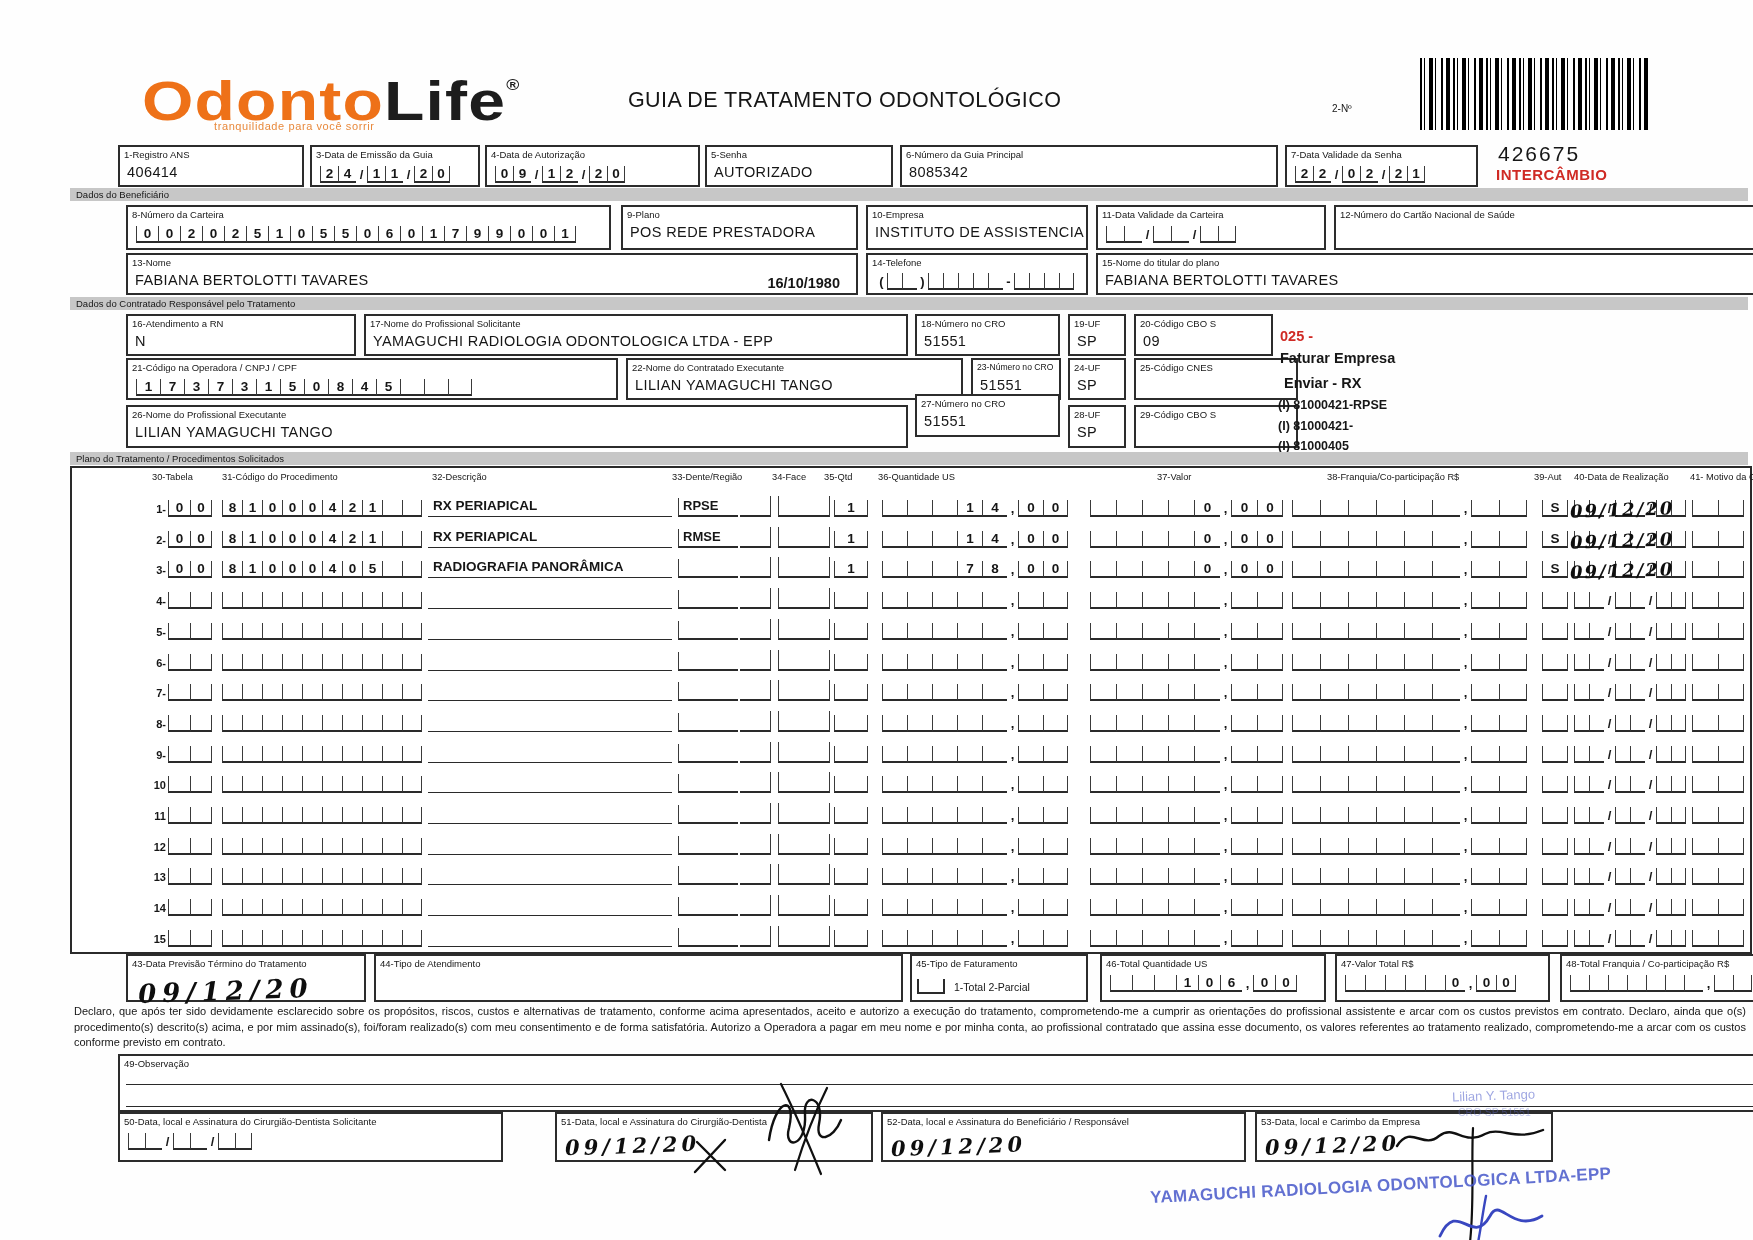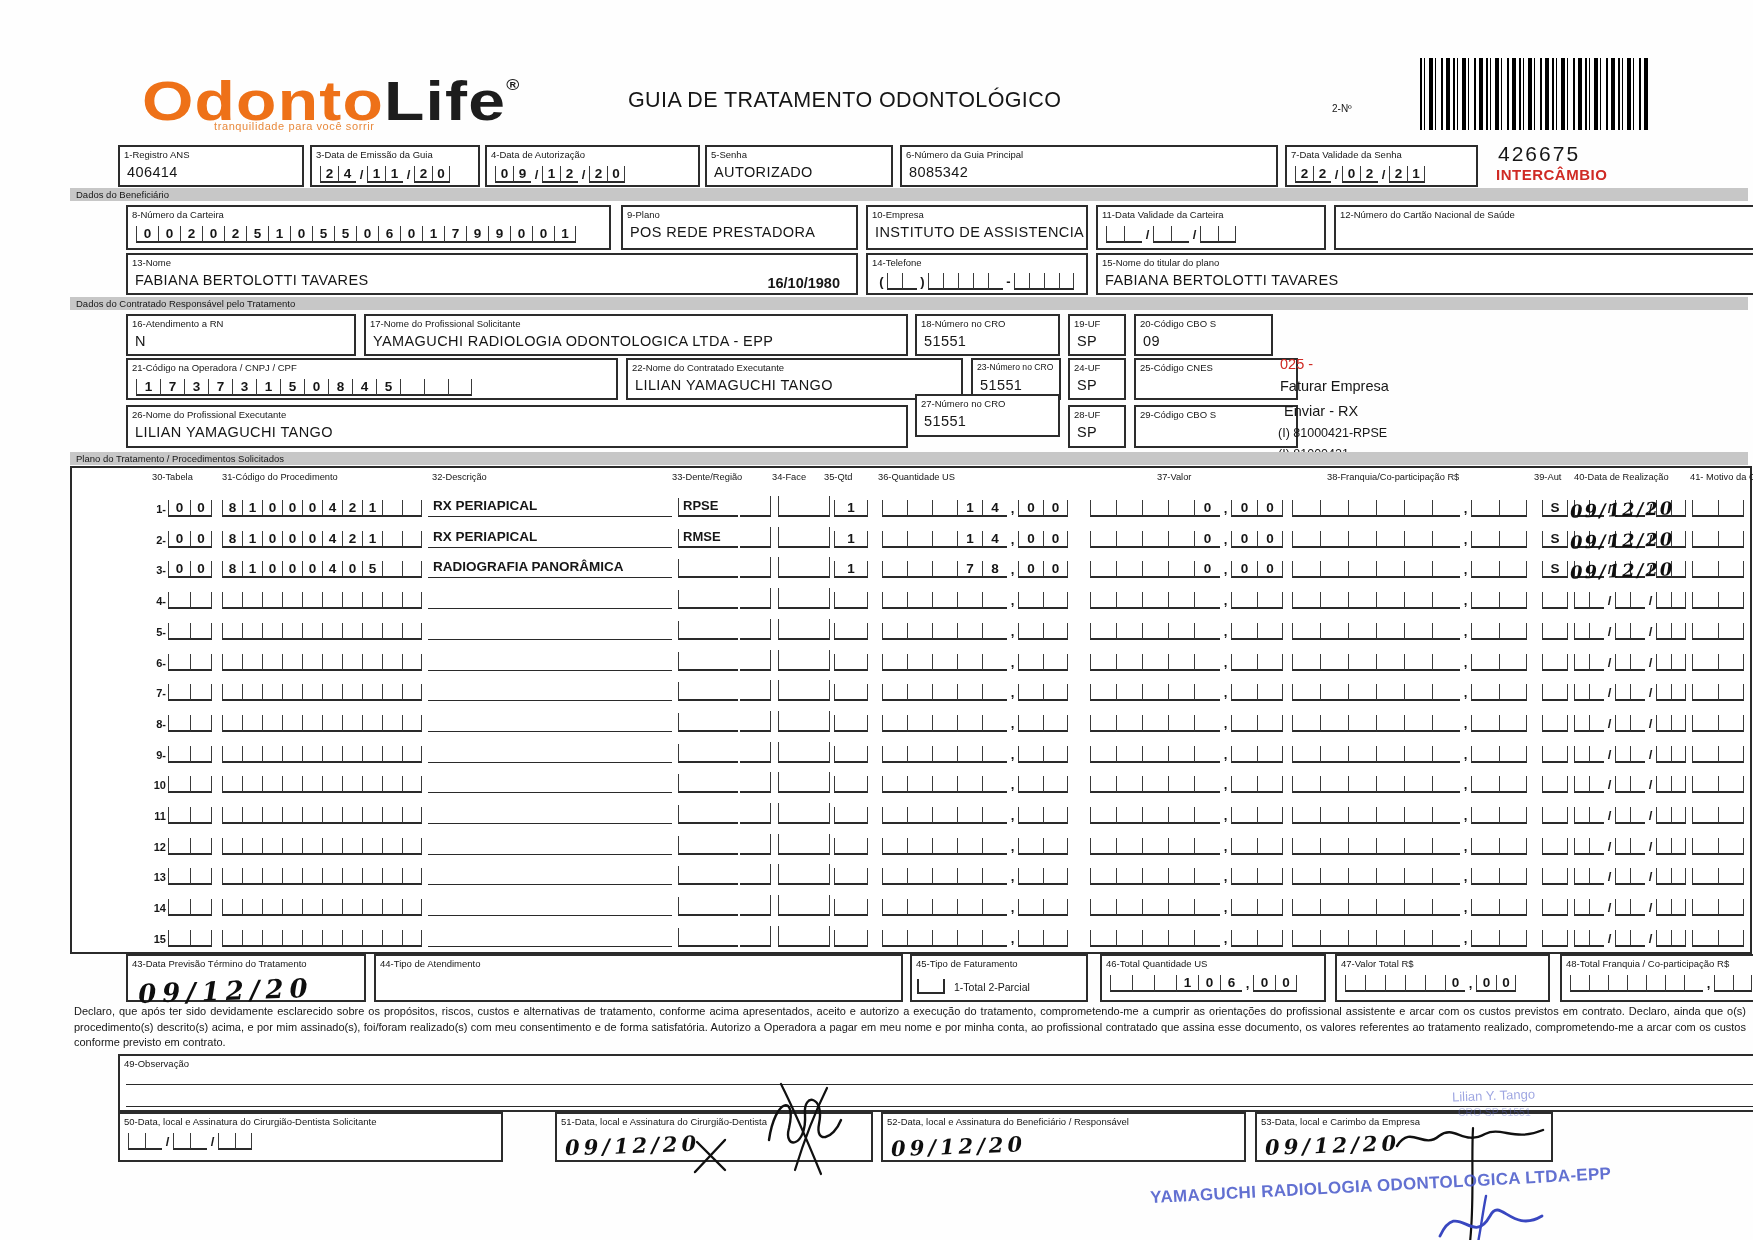--- a/index.html
+++ b/index.html
@@ -29,21 +29,21 @@
   .logo sup{font-size:15px;vertical-align:30px;color:#1d1d1d;}
   .tagline{position:absolute;left:214px;top:120px;font-size:11px;color:#e8893c;letter-spacing:.6px;}
   .title{position:absolute;left:628px;top:88px;font-size:21.5px;font-weight:500;letter-spacing:.4px;}
   .bclabel{position:absolute;left:1332px;top:103px;font-size:10px;}
   .barcode{position:absolute;left:1420px;top:58px;width:228px;height:72px;background:
     repeating-linear-gradient(90deg,#000 0 2px,#fff 2px 4px,#000 4px 5px,#fff 5px 9px,#000 9px 13px,
       #fff 13px 15px,#000 15px 16px,#fff 16px 21px,#000 21px 23px,#fff 23px 26px,#000 26px 30px,#fff 30px 33px);}
   .bcnum{position:absolute;left:1498px;top:142px;font-size:21px;font-weight:500;letter-spacing:2px;}
   .intercambio{position:absolute;left:1496px;top:166px;font-size:15px;font-weight:700;color:#cf2a24;letter-spacing:.5px;}
   
-  .note{position:absolute;white-space:nowrap;font-weight:400;margin-top:28px;}
+  .note{position:absolute;white-space:nowrap;font-weight:700;}
   .note.red{color:#cf2a24;}
   
   .ttable{position:absolute;left:70px;top:466px;width:1678px;height:484px;border:2px solid #2a2a2a;background:#fff;}
   .th{position:absolute;top:4px;font-size:9.3px;font-weight:500;white-space:nowrap;}
   .trow{position:absolute;left:0;width:1748px;height:29px;}
   .trow .colpos{position:absolute;bottom:2px;}
   .trow .rn{position:absolute;bottom:4px;left:74px;width:20px;text-align:right;font-size:11px;font-weight:600;}
   .trow .desc{position:absolute;bottom:2px;width:244px;height:19px;border-bottom:1.6px solid #2a2a2a;
               font-size:13.5px;font-weight:600;padding-left:5px;box-sizing:border-box;white-space:nowrap;}
   .trow .dbox{position:absolute;bottom:2px;width:60px;height:19px;border-left:1.6px solid #3a3a3a;

